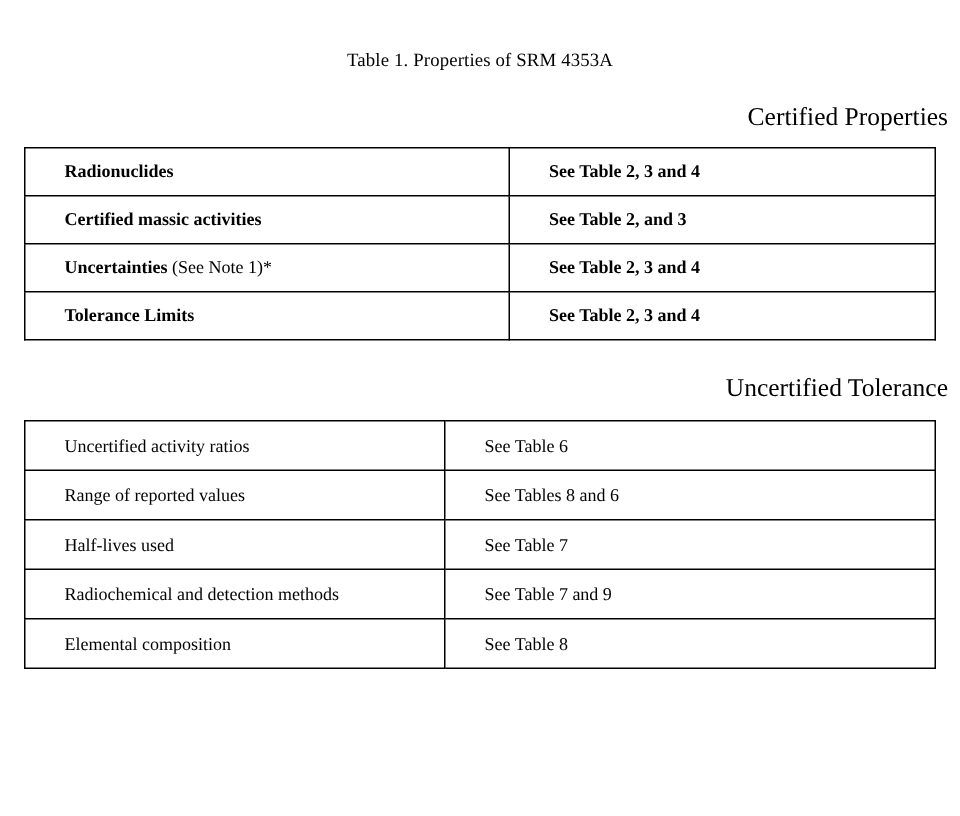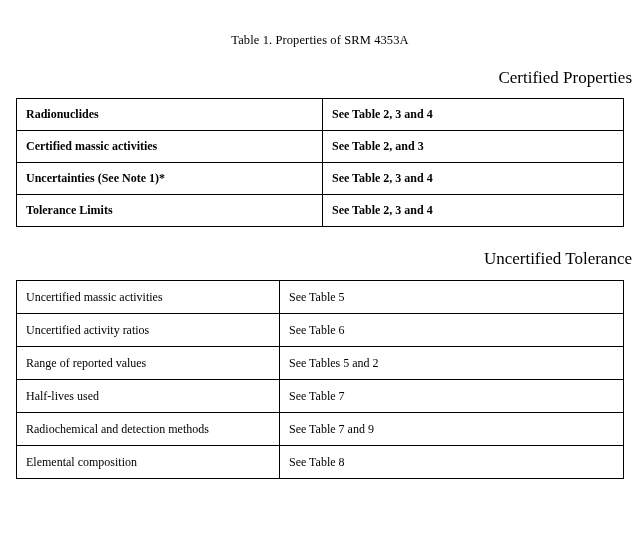--- a/index.html
+++ b/index.html
@@ -39,31 +39,31 @@
     margin-bottom: 11px;
   }
   table.props {
     border-collapse: collapse;
     width: 608px;
     margin: 0 auto;
     table-layout: fixed;
   }
   table.props td {
     border: 1px solid #000000;
-    padding: 6px 8px 6px 9px;
+    padding: 6px 8px 6px 26px;
     font-size: 12px;
     vertical-align: middle;
     line-height: 1.25;
   }
   table.certified td {
     height: 19px;
     font-weight: bold;
   }
   table.certified td .note-normal {
-    font-weight: bold;
+    font-weight: normal;
   }
   table.certified td.col-label { width: 288px; }
   table.uncertified td {
     font-weight: normal;
     height: 20px;
   }
   table.uncertified td.col-label { width: 245px; }
 </style>
 </head>
 <body>
@@ -93,30 +93,26 @@
         <td class="col-value">See Table 2, 3 and 4</td>
       </tr>
     </tbody>
   </table>
 
   <div class="section-heading second">Uncertified Tolerance</div>
 
   <table class="props uncertified">
     <tbody>
       <tr>
-        <td class="col-label">Uncertified massic activities</td>
-        <td class="col-value">See Table 5</td>
-      </tr>
-      <tr>
         <td class="col-label">Uncertified activity ratios</td>
         <td class="col-value">See Table 6</td>
       </tr>
       <tr>
         <td class="col-label">Range of reported values</td>
-        <td class="col-value">See Tables 5 and 2</td>
+        <td class="col-value">See Tables 8 and 6</td>
       </tr>
       <tr>
         <td class="col-label">Half-lives used</td>
         <td class="col-value">See Table 7</td>
       </tr>
       <tr>
         <td class="col-label">Radiochemical and detection methods</td>
         <td class="col-value">See Table 7 and 9</td>
       </tr>
       <tr>

